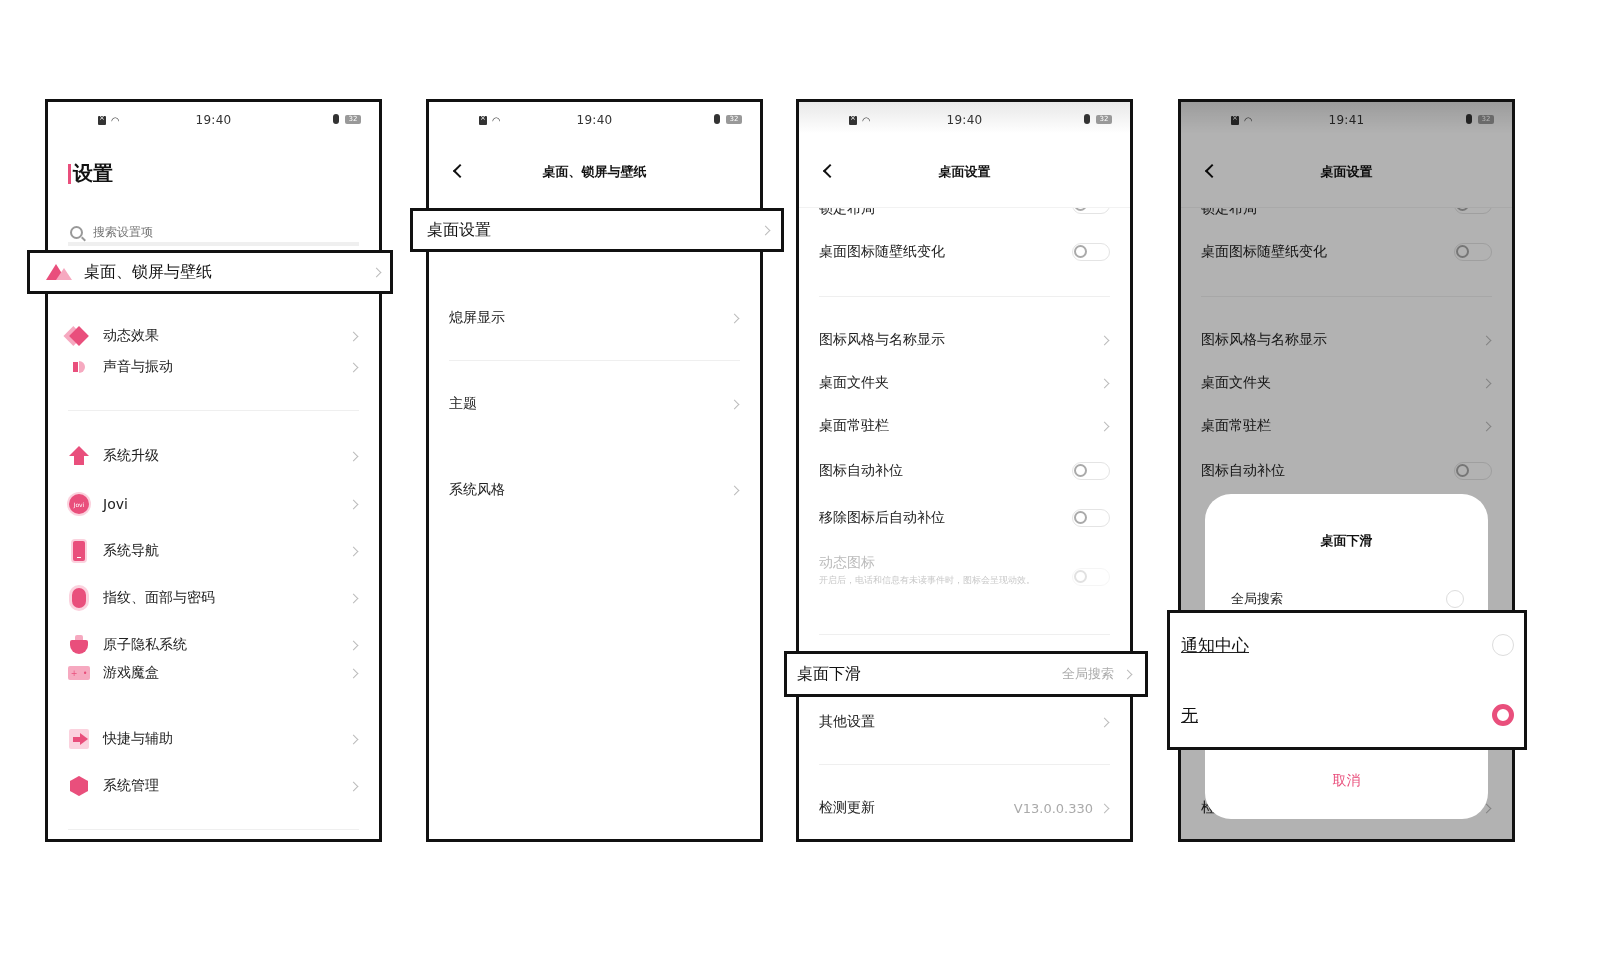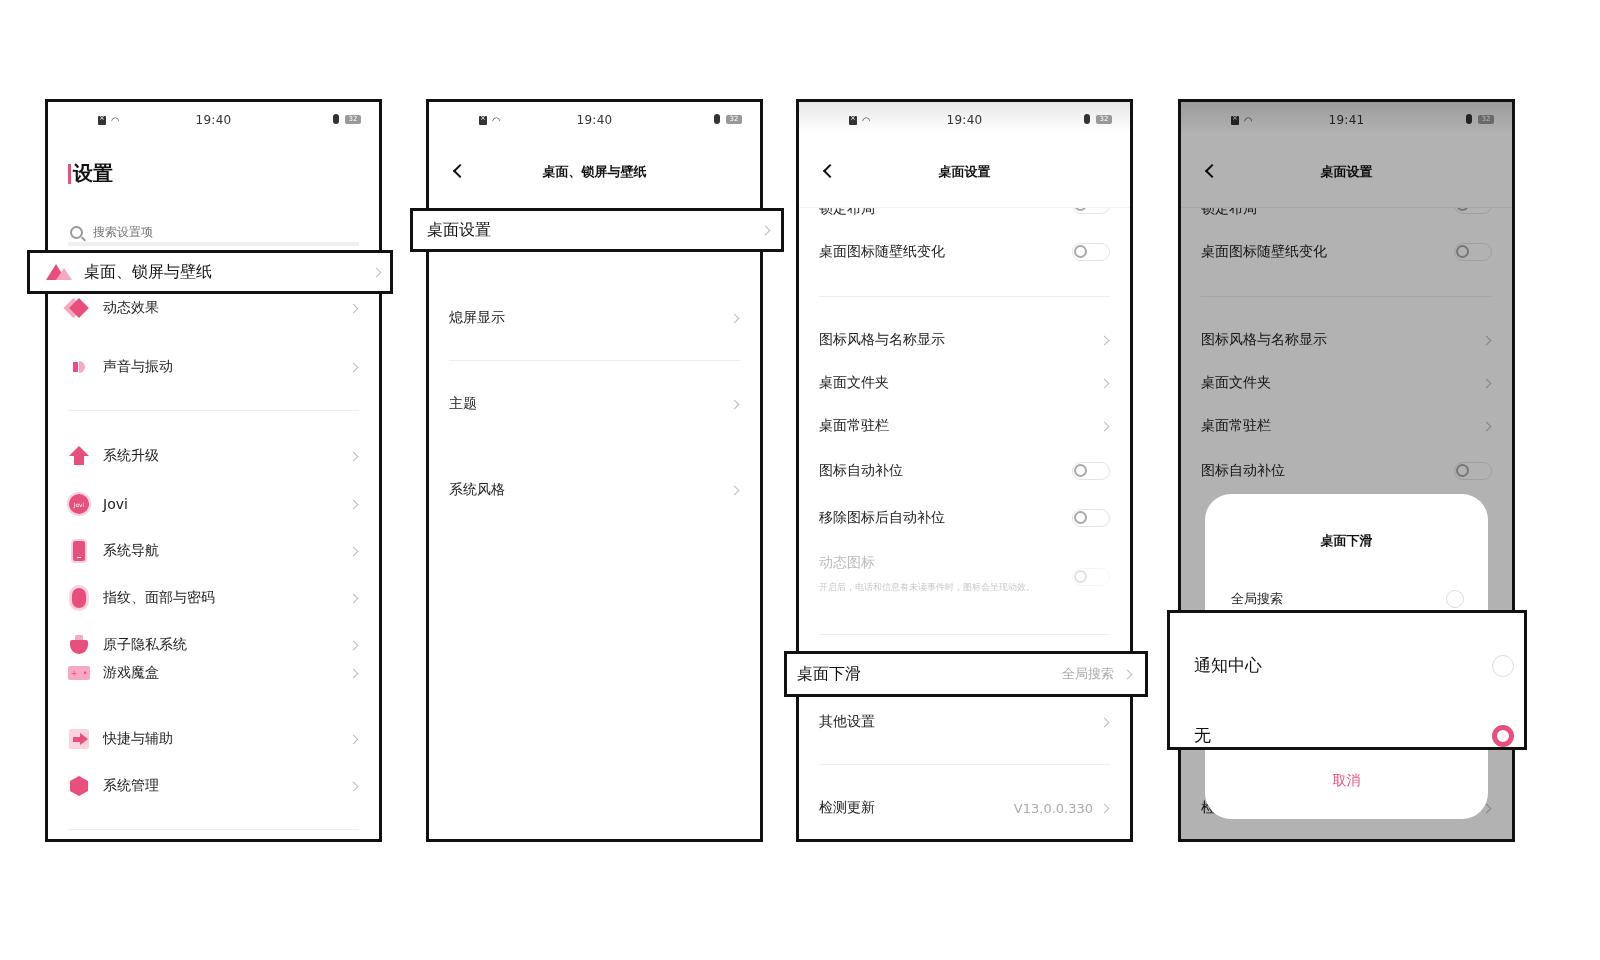--- a/index.html
+++ b/index.html
@@ -88,41 +88,41 @@
   .hl .label { font-size: 16px; color: #111; flex: 1; }
   .hl .value { font-size: 13px; color: #aaa; margin-right: 10px; }
 
   
   .p3 .fadehead, .p4 .fadehead { position: absolute; top: 0; left: 0; right: 0; height: 106px; background: linear-gradient(#e8e8e8, #fff 30%); border-bottom: 1px solid #f2f2f2; z-index: 2; }
   .p3 .navbar, .p4 .navbar, .p3 .statusbar, .p4 .statusbar { z-index: 3; }
   .cut-row { position: absolute; left: 20px; right: 20px; top: 96px; height: 12px; overflow: hidden; z-index: 1; }
   .cut-row span { font-size: 14px; color: #222; position: relative; top: -8px; }
   .cut-row .toggle { position: absolute; right: 0; top: -10px; }
 
-  .desc { font-size: 9px; color: #c8c8c8; line-height: 12px; margin-top: 9px; width: 220px; }
+  .desc { font-size: 9px; color: #c8c8c8; line-height: 12px; margin-top: 2px; width: 220px; }
   .row.tall { height: 56px; align-items: flex-start; }
   .row.tall .col { flex: 1; }
   .row.tall .label.dim { color: #bbb; }
 
   
   .p4 { background: #fff; }
   .p4 .overlay { position: absolute; inset: 0; background: rgba(0,0,0,0.3); z-index: 5; }
   .p4 .fadehead { background: linear-gradient(#e0e0e0, #fff 30%); }
 
   .dialog { position: absolute; left: 24px; right: 24px; top: 392px; height: 325px; background: #fff; border-radius: 26px; z-index: 6; }
   .dialog .d-title { position: absolute; left: 0; right: 0; top: 38px; text-align: center; font-size: 13px; font-weight: bold; color: #111; }
   .dialog .opt { position: absolute; left: 26px; right: 24px; height: 30px; display: flex; align-items: center; }
   .dialog .opt .label { font-size: 13px; color: #222; flex: 1; }
   .radio { width: 18px; height: 18px; border: 1.5px solid #ddd; border-radius: 50%; }
   .radio.checked { border: 5px solid #e94f7c; width: 22px; height: 22px; }
   .dialog .d-divider { position: absolute; left: 26px; right: 26px; top: 248px; height: 1px; background: #eee; }
   .dialog .cancel { position: absolute; left: 0; right: 0; top: 278px; text-align: center; font-size: 14px; color: #e94f7c; cursor: pointer; }
 
   .hl-opt { position: absolute; left: 1167px; width: 360px; border: 3px solid #111; background: #fff; z-index: 20; }
-  .hl-opt .o { height: 64px; display: flex; align-items: flex-end; padding: 0 10px 0 24px; }
+  .hl-opt .o { height: 64px; display: flex; align-items: center; padding: 0 10px 0 11px; text-decoration: underline; }
   .hl-opt .o .label { font-size: 17px; color: #111; flex: 1; }
 </style>
 </head>
 <body>
 
 <div class="phone p1">
   <div class="statusbar">
     <div class="left">
         <span class="sim"></span>
         <span class="wifi">◠</span>
@@ -136,21 +136,21 @@
   <div class="title-wrap">
     <div class="title-bar"></div>
     <div class="title">设置</div>
   </div>
   <div class="search">
     <span class="search-icon"></span>
     <input type="text" placeholder="搜索设置项" style="">
   </div>
   <div class="search-underline"></div>
 
-  <div class="menu-item" style="top:186px">
+  <div class="menu-item" style="top:214px">
     <span class="icon">
         <span class="ic-diamond"></span>
       </span>
     <span class="label">动态效果</span>
     <span class="chev"></span>
   </div>
   <div class="menu-item" style="top:245px">
     <span class="icon">
         <span class="ic-speaker-wrap">
           <span class="ic-speaker-bar"></span>

